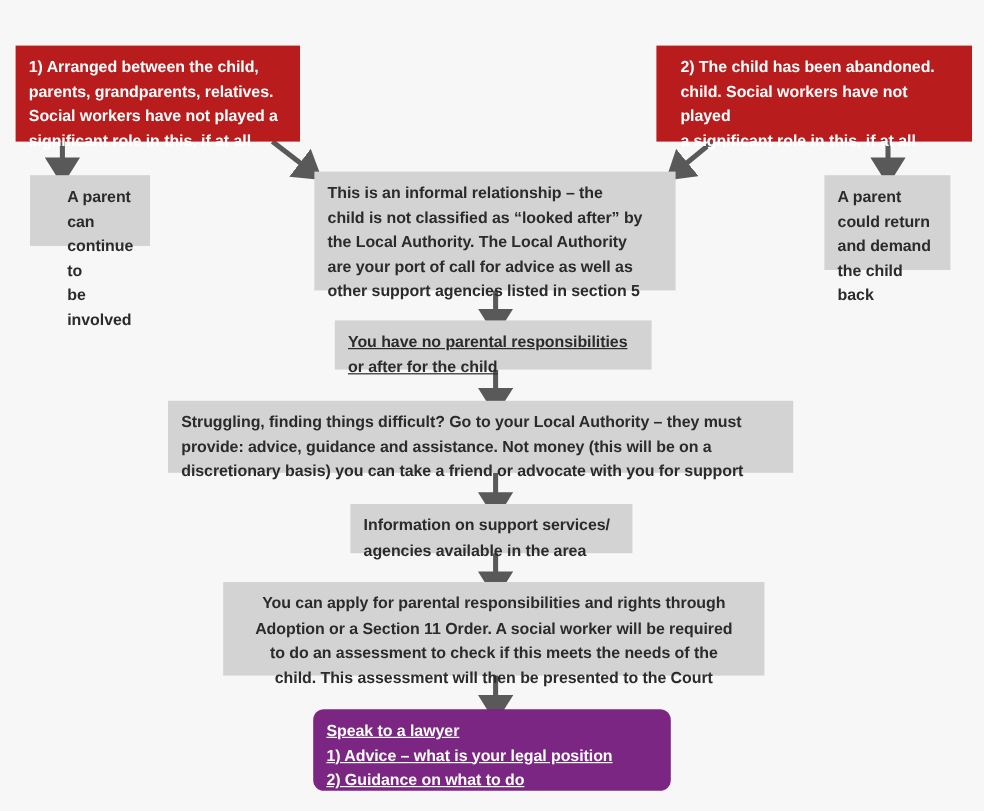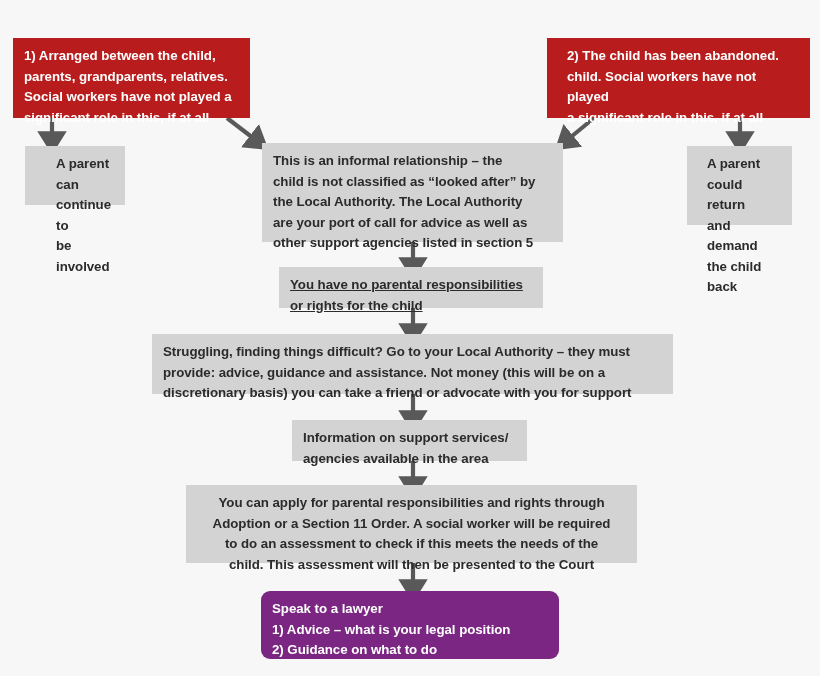--- a/index.html
+++ b/index.html
@@ -96,57 +96,57 @@
     <p>child. Social workers have not played</p>
     <p>a significant role in this, if at all</p>
   </div>
 
   <div class="node node-gray" style="left:25px; top:146px; width:100px; height:59px;padding-left:31px;">
     <p>A parent can</p>
     <p>continue to</p>
     <p>be involved</p>
   </div>
 
-  <div class="node node-gray" style="left:687px; top:146px; width:105px; height:79px;padding-left:20px;">
+  <div class="node node-gray" style="left:687px; top:146px; width:105px; height:79px;">
     <p>A parent</p>
     <p>could return</p>
     <p>and demand</p>
     <p>the child back</p>
   </div>
 
   <div class="node node-gray" style="left:262px; top:143px; width:301px; height:99px;">
     <p>This is an informal relationship – the</p>
     <p>child is not classified as “looked after” by</p>
     <p>the Local Authority. The Local Authority</p>
     <p>are your port of call for advice as well as</p>
     <p>other support agencies listed in section 5</p>
   </div>
 
   <div class="node node-gray" style="left:279px; top:267px; width:264px; height:41px;text-decoration:underline;">
     <p>You have no parental responsibilities</p>
-    <p>or rights for the child</p>
+    <p>or after for the child</p>
   </div>
 
-  <div class="node node-gray" style="left:152px; top:334px; width:521px; height:60px;">
+  <div class="node node-gray" style="left:140px; top:334px; width:521px; height:60px;">
     <p>Struggling, finding things difficult? Go to your Local Authority – they must</p>
     <p>provide: advice, guidance and assistance. Not money (this will be on a</p>
     <p>discretionary basis) you can take a friend or advocate with you for support</p>
   </div>
 
   <div class="node node-gray" style="left:292px; top:420px; width:235px; height:41px;">
     <p>Information on support services/</p>
     <p>agencies available in the area</p>
   </div>
 
   <div class="node node-gray" style="left:186px; top:485px; width:451px; height:78px;text-align:center;">
     <p>You can apply for parental responsibilities and rights through</p>
     <p>Adoption or a Section 11 Order. A social worker will be required</p>
     <p>to do an assessment to check if this meets the needs of the</p>
     <p>child. This assessment will then be presented to the Court</p>
   </div>
 
-  <div class="node node-purple" style="left:261px; top:591px; width:298px; height:68px;">
+  <div class="node node-purple" style="left:261px; top:591px; width:298px; height:68px;text-decoration:underline;">
     <p>Speak to a lawyer</p>
     <p>1) Advice – what is your legal position</p>
     <p>2) Guidance on what to do</p>
   </div>
 
 </div>
 
 </body></html>

